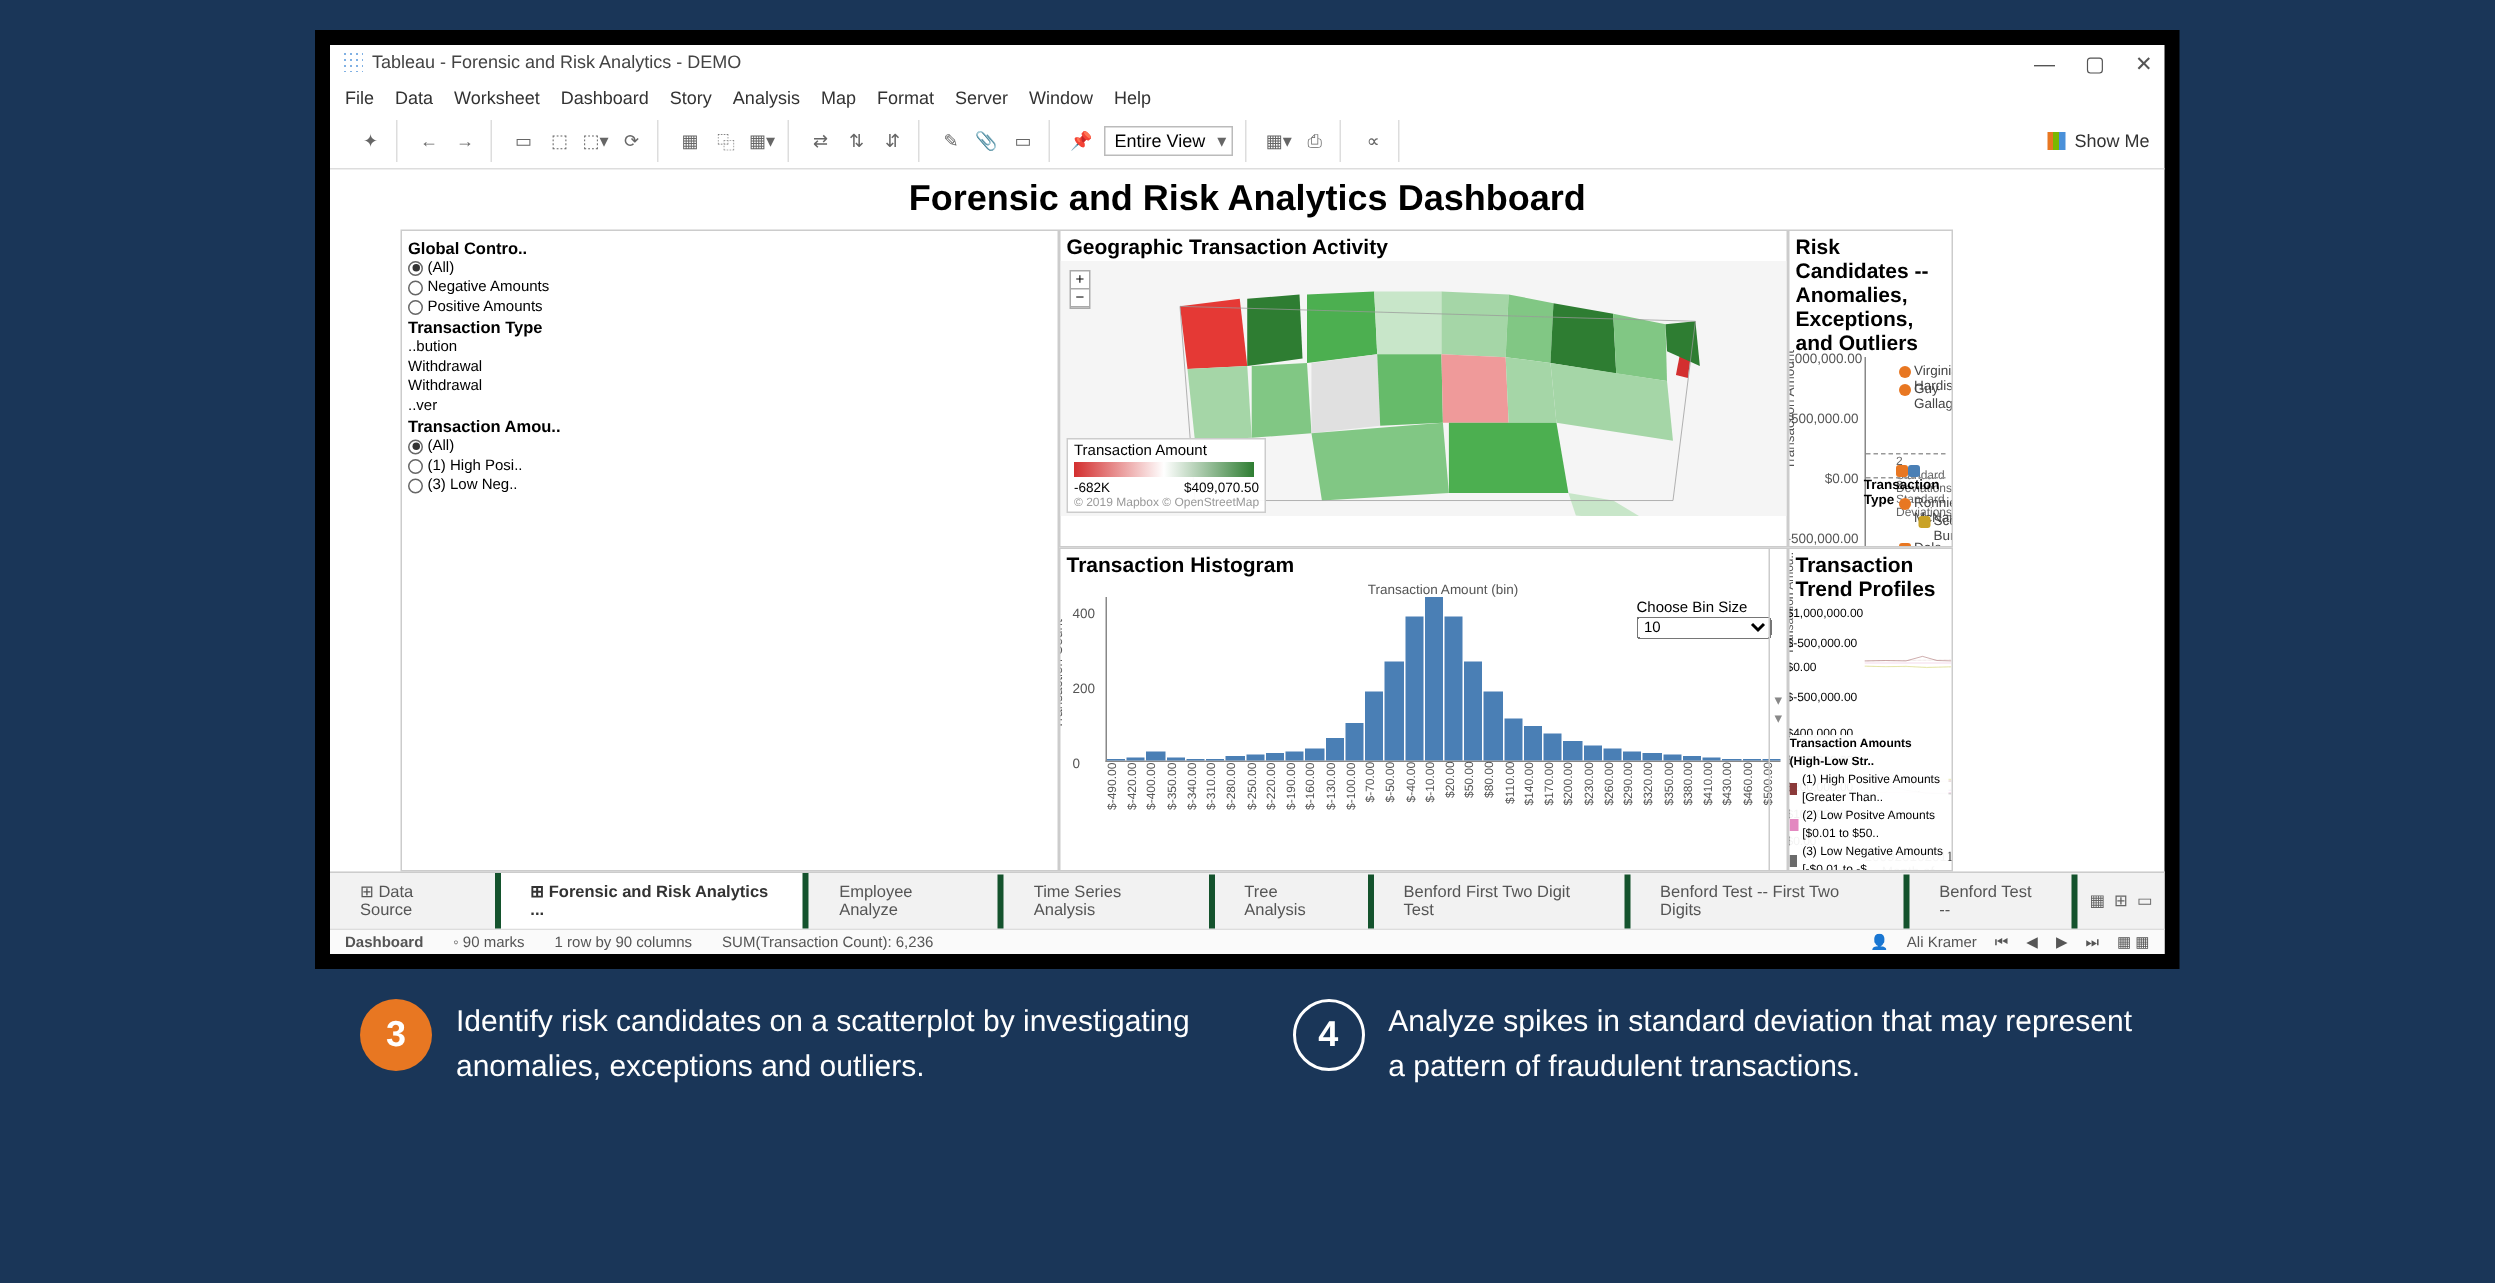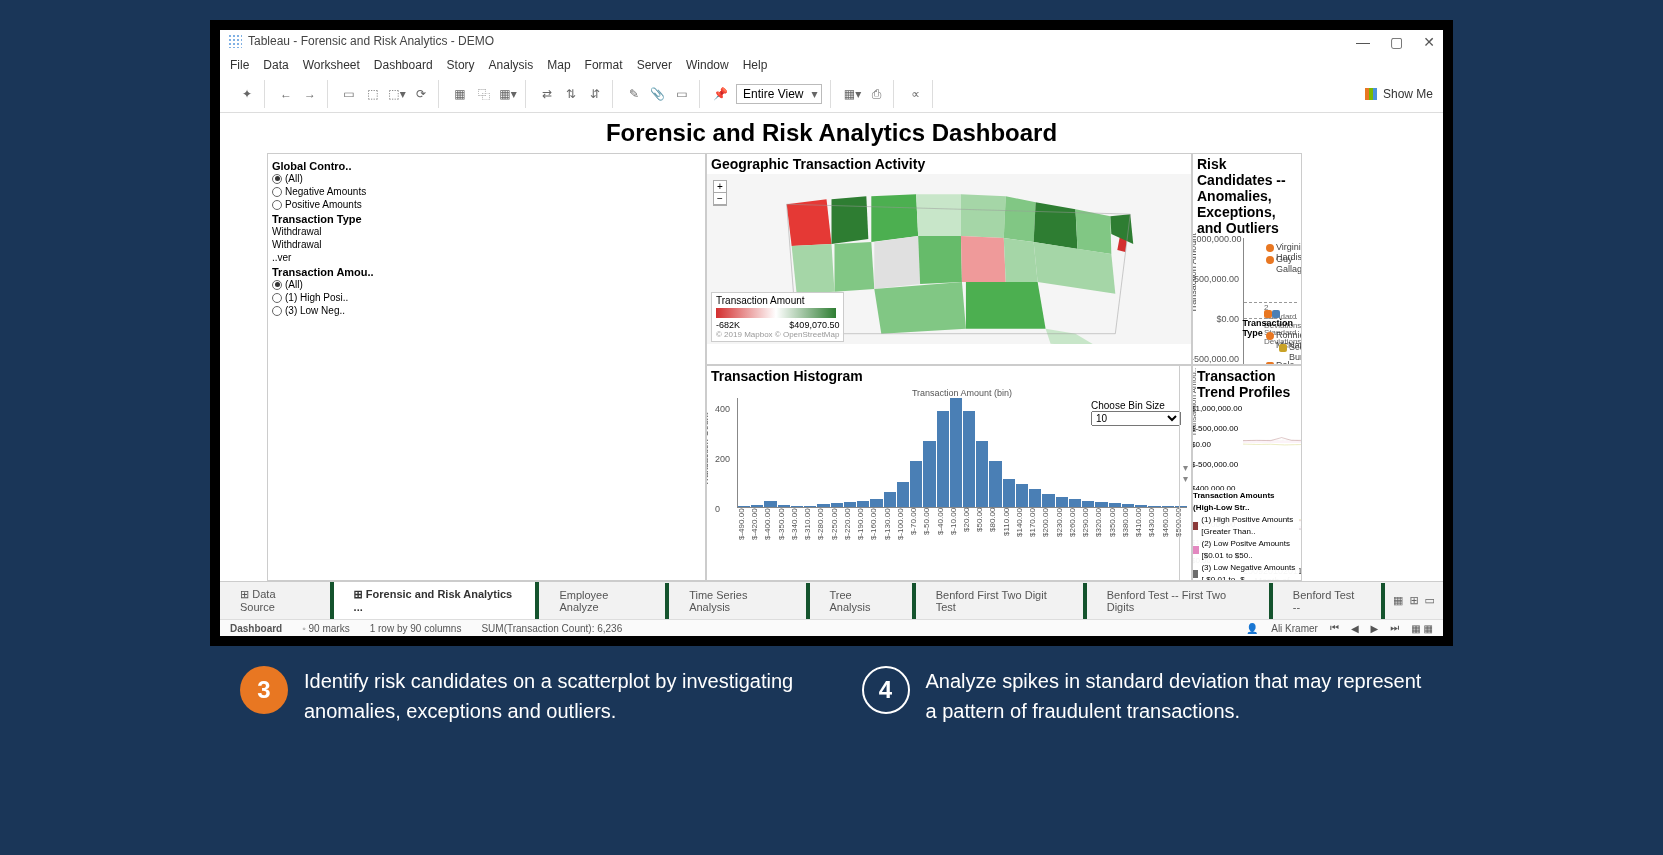--- a/index.html
+++ b/index.html
@@ -257,20 +257,23 @@
           </div>
       <div class="filter-opt">
             <span class="radio"></span>
             <span>Negative Amounts</span>
           </div>
       <div class="filter-opt">
             <span class="radio"></span>
             <span>Positive Amounts</span>
           </div>
       <div class="filter-title">Transaction Type</div>
+      <div class="filter-opt">
+            <span>..bution</span>
+          </div>
       <div class="filter-opt">
             <span>Withdrawal</span>
           </div>
       <div class="filter-opt">
             <span>Withdrawal</span>
           </div>
       <div class="filter-opt">
             <span>..ver</span>
           </div>
       <div class="filter-title">Transaction Amou..</div>

